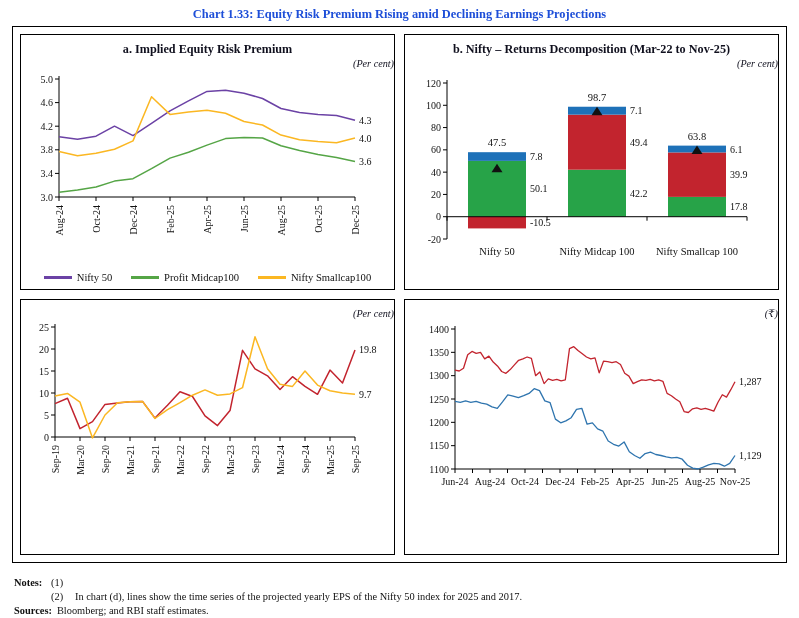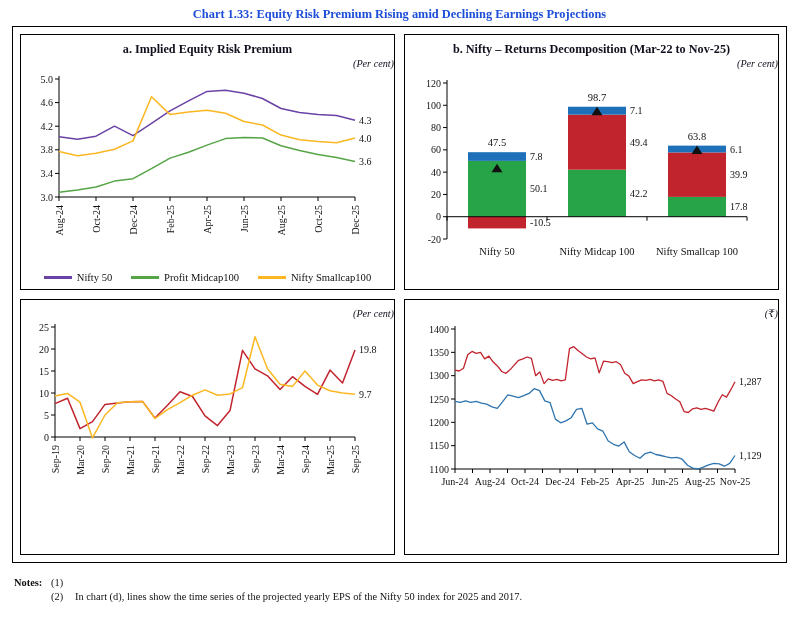--- a/index.html
+++ b/index.html
@@ -259,14 +259,18 @@
   <div class="notes">
     <div class="note-line">
       <span class="nl-label">Notes:</span>
       <span class="nl-num">(1)</span>
     </div>
     <div class="note-line">
       <span class="nl-label"></span>
       <span class="nl-num">(2)</span>
       <span>In chart (d), lines show the time series of the projected yearly EPS of the Nifty 50 index for 2025 and 2017.</span>
     </div>
+    <div class="note-line">
+      <span class="src-label">Sources:</span>
+      <span>Bloomberg; and RBI staff estimates.</span>
+    </div>
   </div>
 </div>
 
 </body></html>

